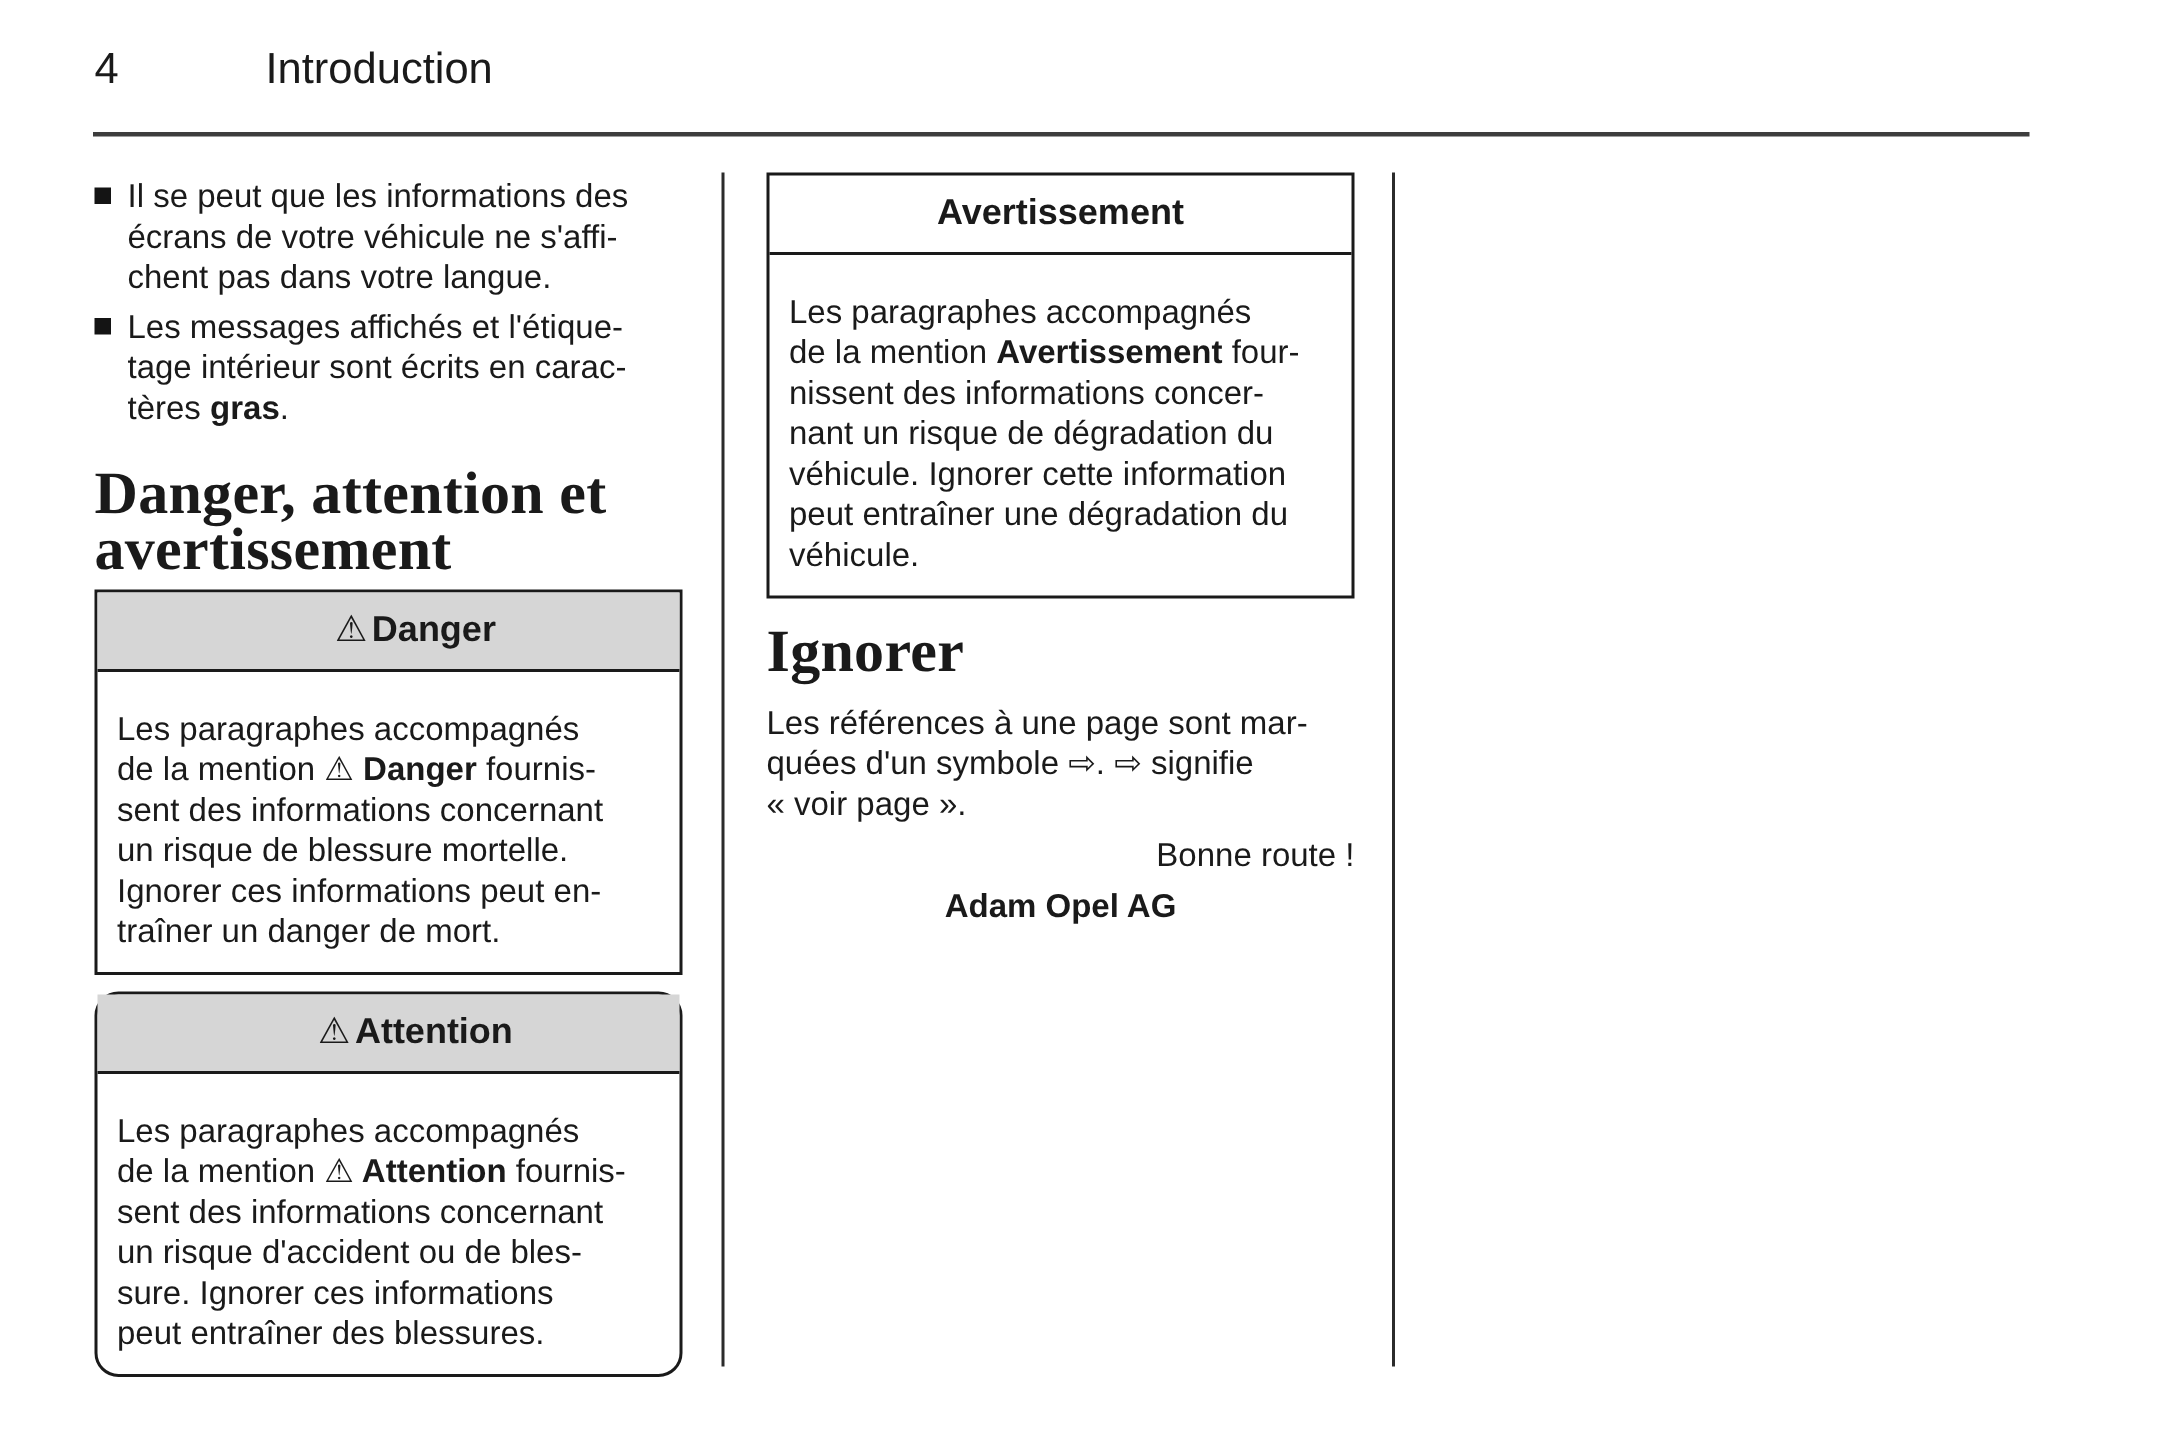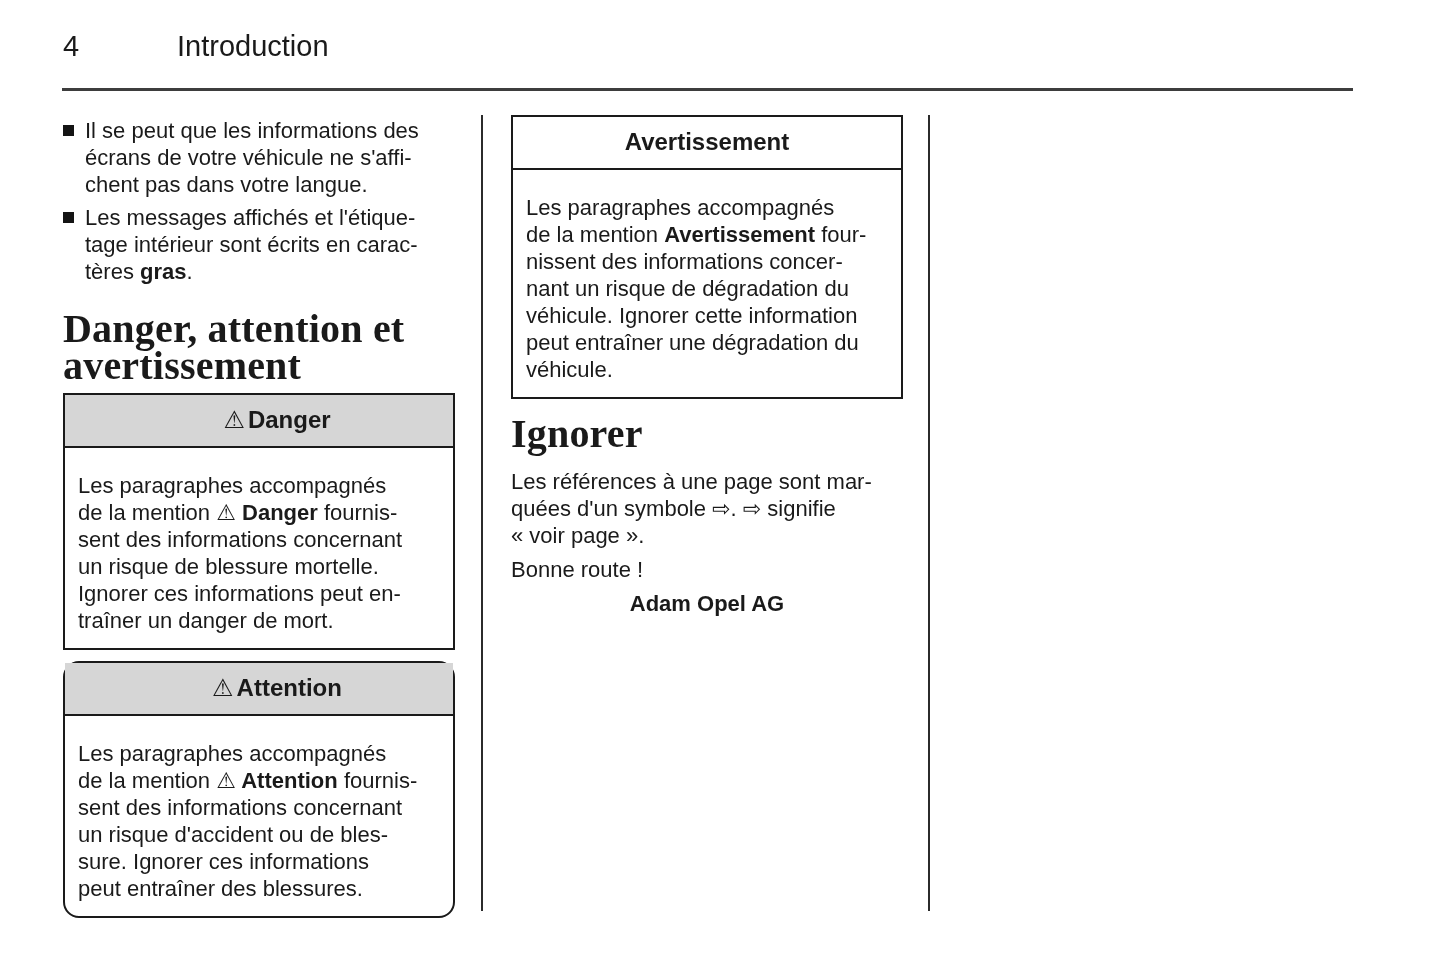--- a/index.html
+++ b/index.html
@@ -46,21 +46,21 @@
   .warnbox-header {
     text-align:center; font-weight:bold; font-size:24px; line-height:28px;
     padding:11px 4px 12px 4px; border-bottom:2px solid #1a1a1a;
   }
   .warnbox-header.gray { background:#d6d6d6;padding-left:40px; }
   .warnbox-header .tri { font-weight:bold; margin-right:3px; }
   .warnbox-body { padding:24px 12px 14px 13px; font-size:22px; line-height:27px; white-space:pre-line; }
   .box-attention { margin-top:11px;border-radius:16px; }
 
   .sym-par   { margin-top:16px; }
-  .sym-route { margin-top:7px; }
+  .sym-route { margin-top:7px;text-align:right; }
   .sym-sign  { margin-top:7px; font-weight:bold;text-align:center; }
 </style>
 </head>
 <body>
 
 <div class="page">
 
   <div class="page-num">4</div>
   <div class="chapter">Introduction</div>
   <div class="header-rule"></div>

